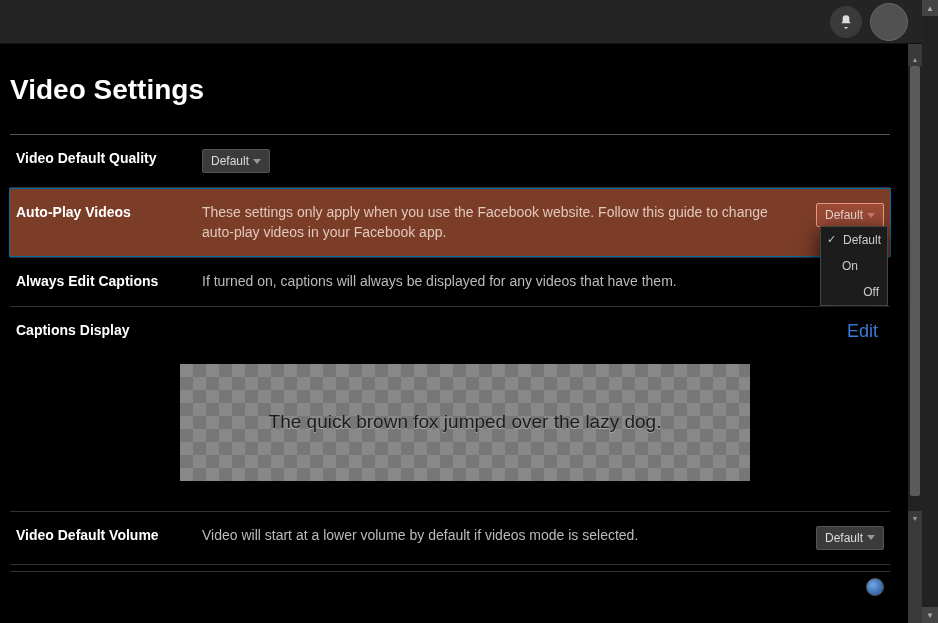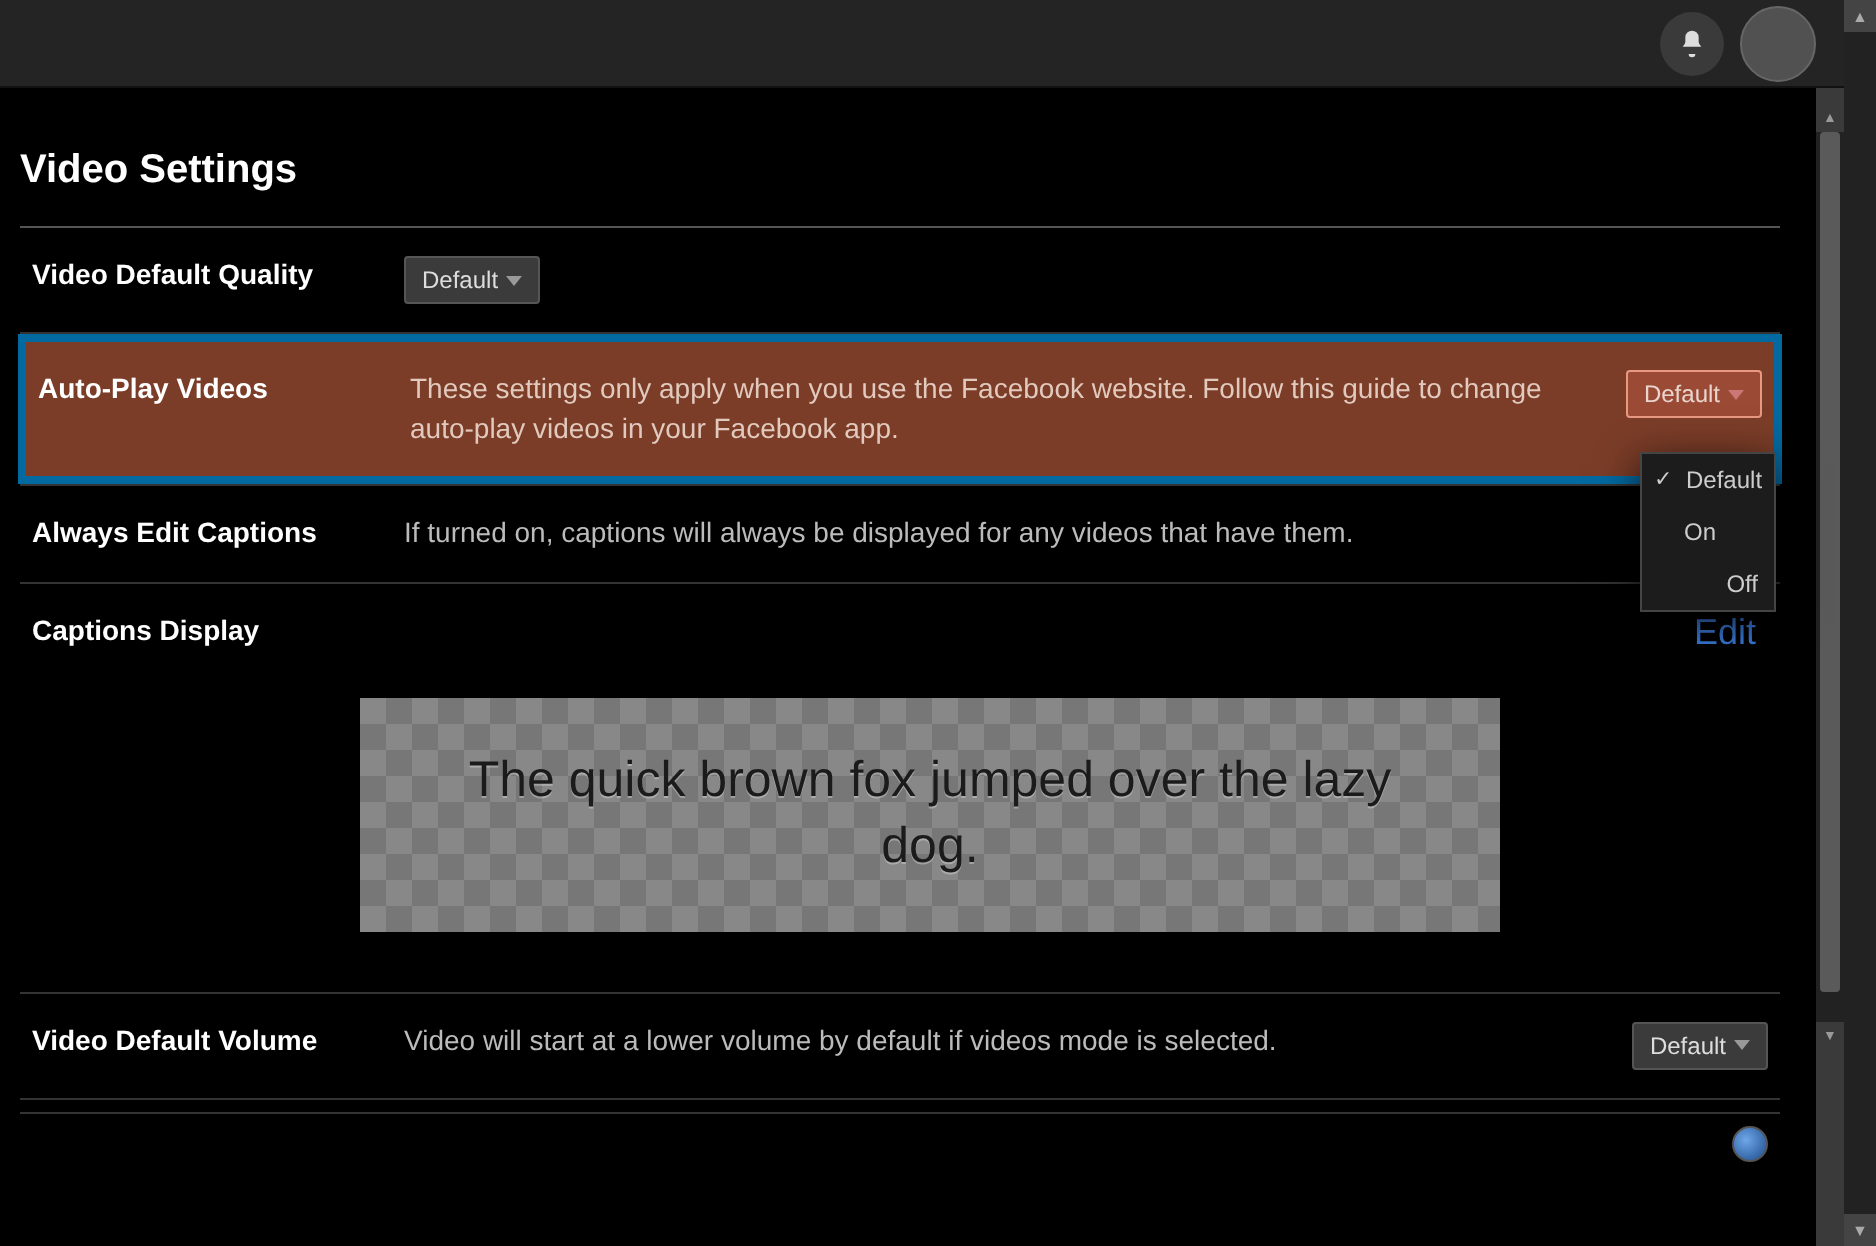--- a/index.html
+++ b/index.html
@@ -52,21 +52,21 @@
   .inner-thumb {
     position:absolute; left:2px; top:14px; width:10px; height:430px;
     background:#5a5a5a; border-radius:2px; cursor:pointer;
   }
 
   .content {
     position:absolute; left:0; top:44px; right:30px; bottom:0;
     background:#000; padding: 30px 18px 10px 10px;
   }
   .page-title {
-    color:#fff; font-size:20px; font-weight:bold; margin-bottom:16px;
+    color:#fff; font-size:28px; font-weight:bold; margin-bottom:28px;
   }
   .divider-strong { border:none; border-top:1px solid #555; margin:0;}
   .divider { border:none; border-top:1px solid #333; margin:0;}
   .row {
     display:flex; padding:14px 6px 14px 6px; gap:26px;
   }
   .row-label {
     width:160px; flex-shrink:0; color:#fff; font-weight:bold; line-height:1.35;
   }
   .row-desc {
@@ -83,42 +83,42 @@
   .select-btn.hot {
     background:#9a4a35; border-color:#e79a81; color:#e9d5cd;
   }
   .caret {
     width:0;height:0;border-left:4px solid transparent;border-right:4px solid transparent;
     border-top:5px solid #999; display:inline-block;
   }
   .caret.hot{border-top-color:#c77;}
   .row-highlight {
     background: rgba(170,85,55,0.72);
-    border:4px solid #0369a1;
+    border:1px solid #0369a1;
     margin:0 -1px;
   }
   .row-highlight .row-desc{color:#e2c9bd;}
   .row-highlight .row-label{color:#fff;}
 
   .link-edit { color:#3b7ee0; cursor:pointer; font-size:18px; padding:0 6px;}
   
   .captions-preview {
     margin-left:170px; margin-top:8px; margin-bottom:30px;
     width:570px; height:117px;
     background-color:#888;
     background-image:
       linear-gradient(45deg,#777 25%,transparent 25%,transparent 75%,#777 75%),
       linear-gradient(45deg,#777 25%,transparent 25%,transparent 75%,#777 75%);
     background-size:26px 26px;
     background-position:0 0,13px 13px;
     display:flex; align-items:center; justify-content:center; text-align:center;
     padding:10px 28px;
   }
   .captions-preview-text {
-    color:#1b1b1b; font-size:25px; line-height:1.35;
+    color:#1b1b1b; font-size:19px; line-height:1.35;
     text-shadow:0 1px 0 rgba(255,255,255,.3);
   }
 
   
   .dropdown {
     position:absolute; background:#1c1c1c; border:1px solid #444;
     box-shadow:0 6px 20px rgba(0,0,0,.8);
     width:68px; z-index:50;
   }
   .dropdown-item {

